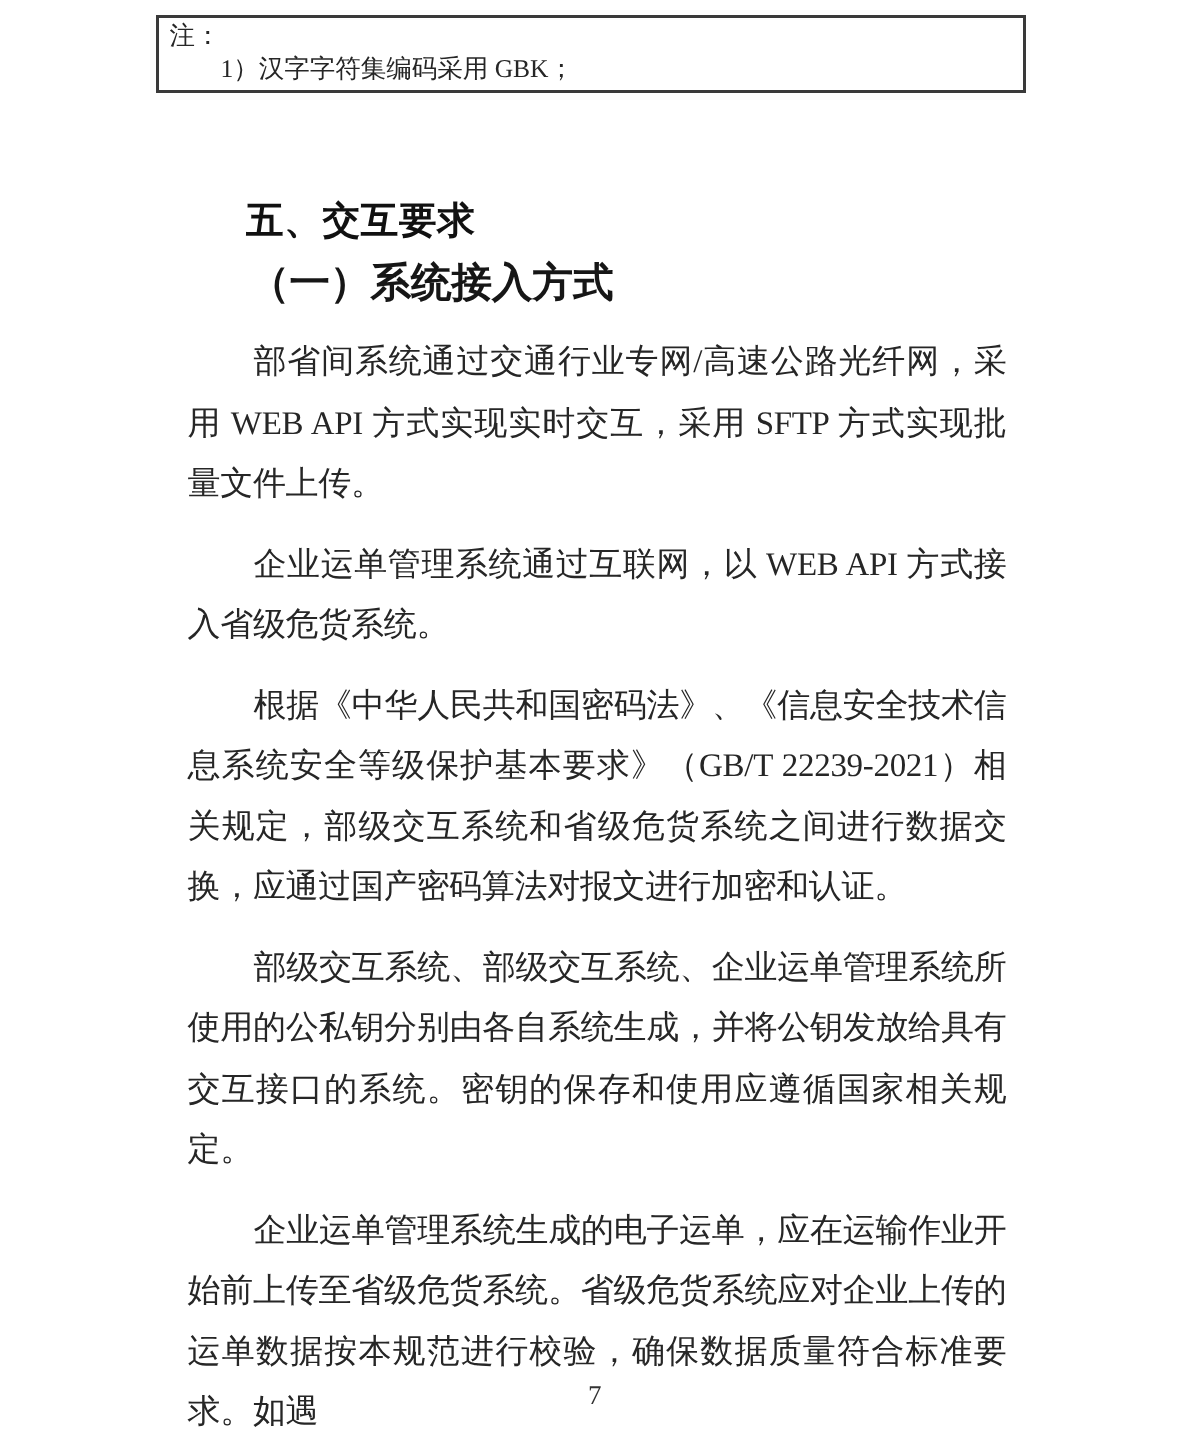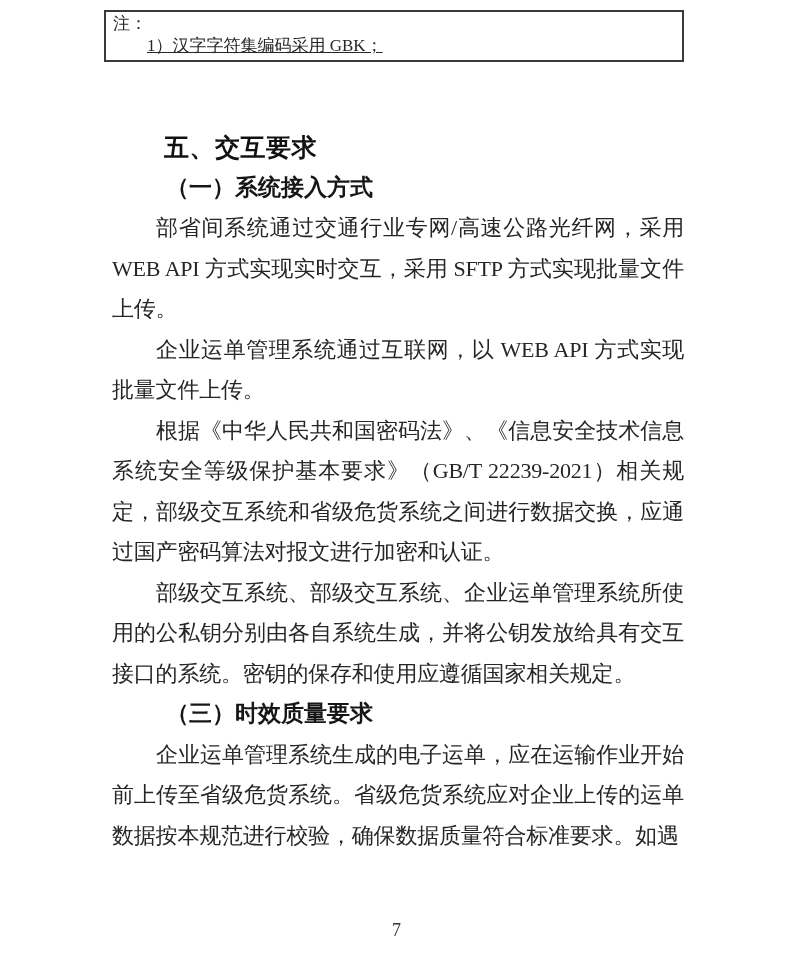--- a/index.html
+++ b/index.html
@@ -28,49 +28,48 @@
     font-size: 17px;
     line-height: 22px;
     color: #262626;
   }
   .note-box p {
     margin: 0;
   }
   .note-item {
     text-indent: 2em;
     text-align: justify;
-    text-decoration: underline;
   }
   
   .content {
     position: absolute;
     left: 112px;
     top: 127px;
     width: 572px;
   }
   .section-title {
     font-family: "Liberation Sans", "DejaVu Sans", sans-serif;
     font-size: 25px;
     line-height: 40.5px;
     font-weight: 700;
     color: #111111;
     margin: 0 0 0 52px;
     letter-spacing: 0.5px;
   }
   .sub-heading {
-    font-size: 23px;
+    font-size: 27px;
     line-height: 40.5px;
     font-weight: 700;
     color: #161616;
     margin: 0 0 0 54px;
   }
   p.body {
     font-size: 22px;
     line-height: 40.5px;
-    margin: 0;
+    margin: 13px;
     text-indent: 2em;
     text-align: justify;
     letter-spacing: -0.2px;
     color: #262626;
   }
   .page-number {
     position: absolute;
     left: 0;
     right: 0;
     top: 918px;
@@ -91,28 +90,27 @@
   </div>
 
   <div class="content">
 
     <h1 class="section-title">五、交互要求</h1>
 
     <h2 class="sub-heading">（一）系统接入方式</h2>
 
     <p class="body">部省间系统通过交通行业专网/高速公路光纤网，采用 WEB API 方式实现实时交互，采用 SFTP 方式实现批量文件上传。</p>
 
-    <p class="body">企业运单管理系统通过互联网，以 WEB API 方式实现批量文件上传。</p>
+    <p class="body">企业运单管理系统通过互联网，以 WEB API 方式接入省级危货系统。</p>
 
 
     <p class="body">根据《中华人民共和国密码法》、《信息安全技术信息系统安全等级保护基本要求》（GB/T 22239-2021）相关规定，部级交互系统和省级危货系统之间进行数据交换，应通过国产密码算法对报文进行加密和认证。</p>
 
     <p class="body">部级交互系统、部级交互系统、企业运单管理系统所使用的公私钥分别由各自系统生成，并将公钥发放给具有交互接口的系统。密钥的保存和使用应遵循国家相关规定。</p>
 
-    <h2 class="sub-heading">（三）时效质量要求</h2>
 
     <p class="body">企业运单管理系统生成的电子运单，应在运输作业开始前上传至省级危货系统。省级危货系统应对企业上传的运单数据按本规范进行校验，确保数据质量符合标准要求。如遇</p>
 
   </div>
 
   <div class="page-number">7</div>
 
 </div>
 
 </body></html>

